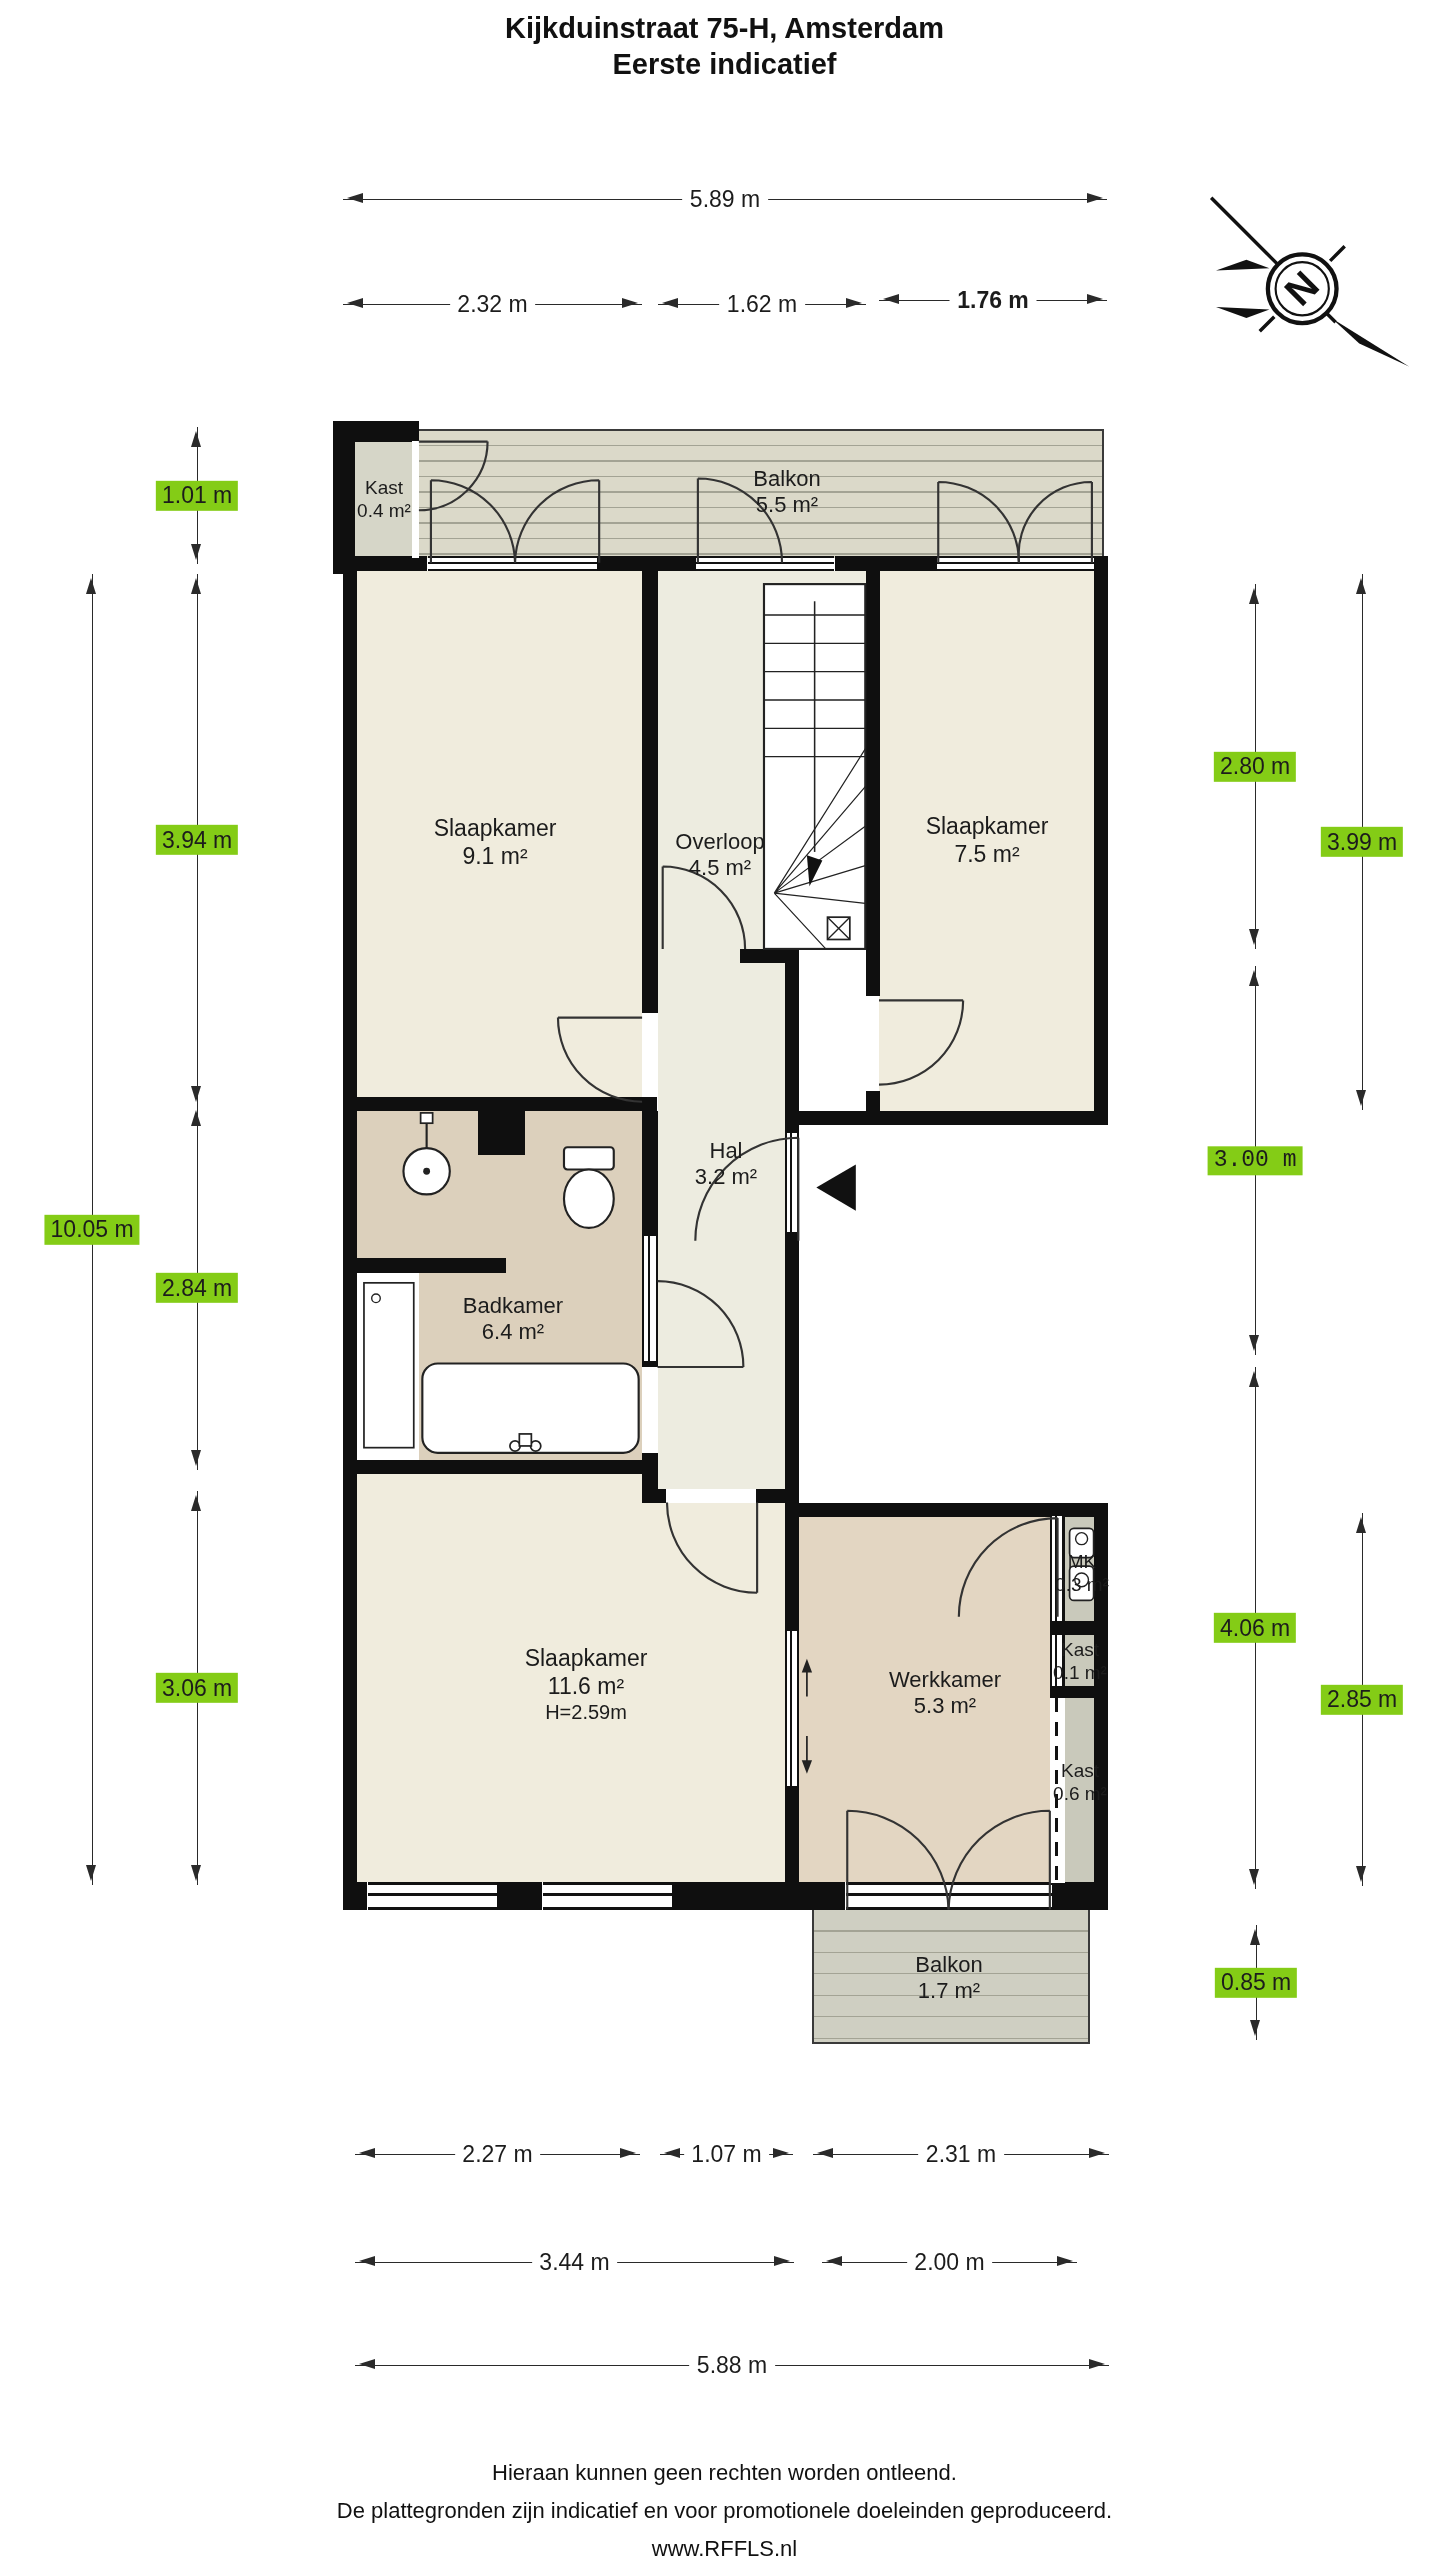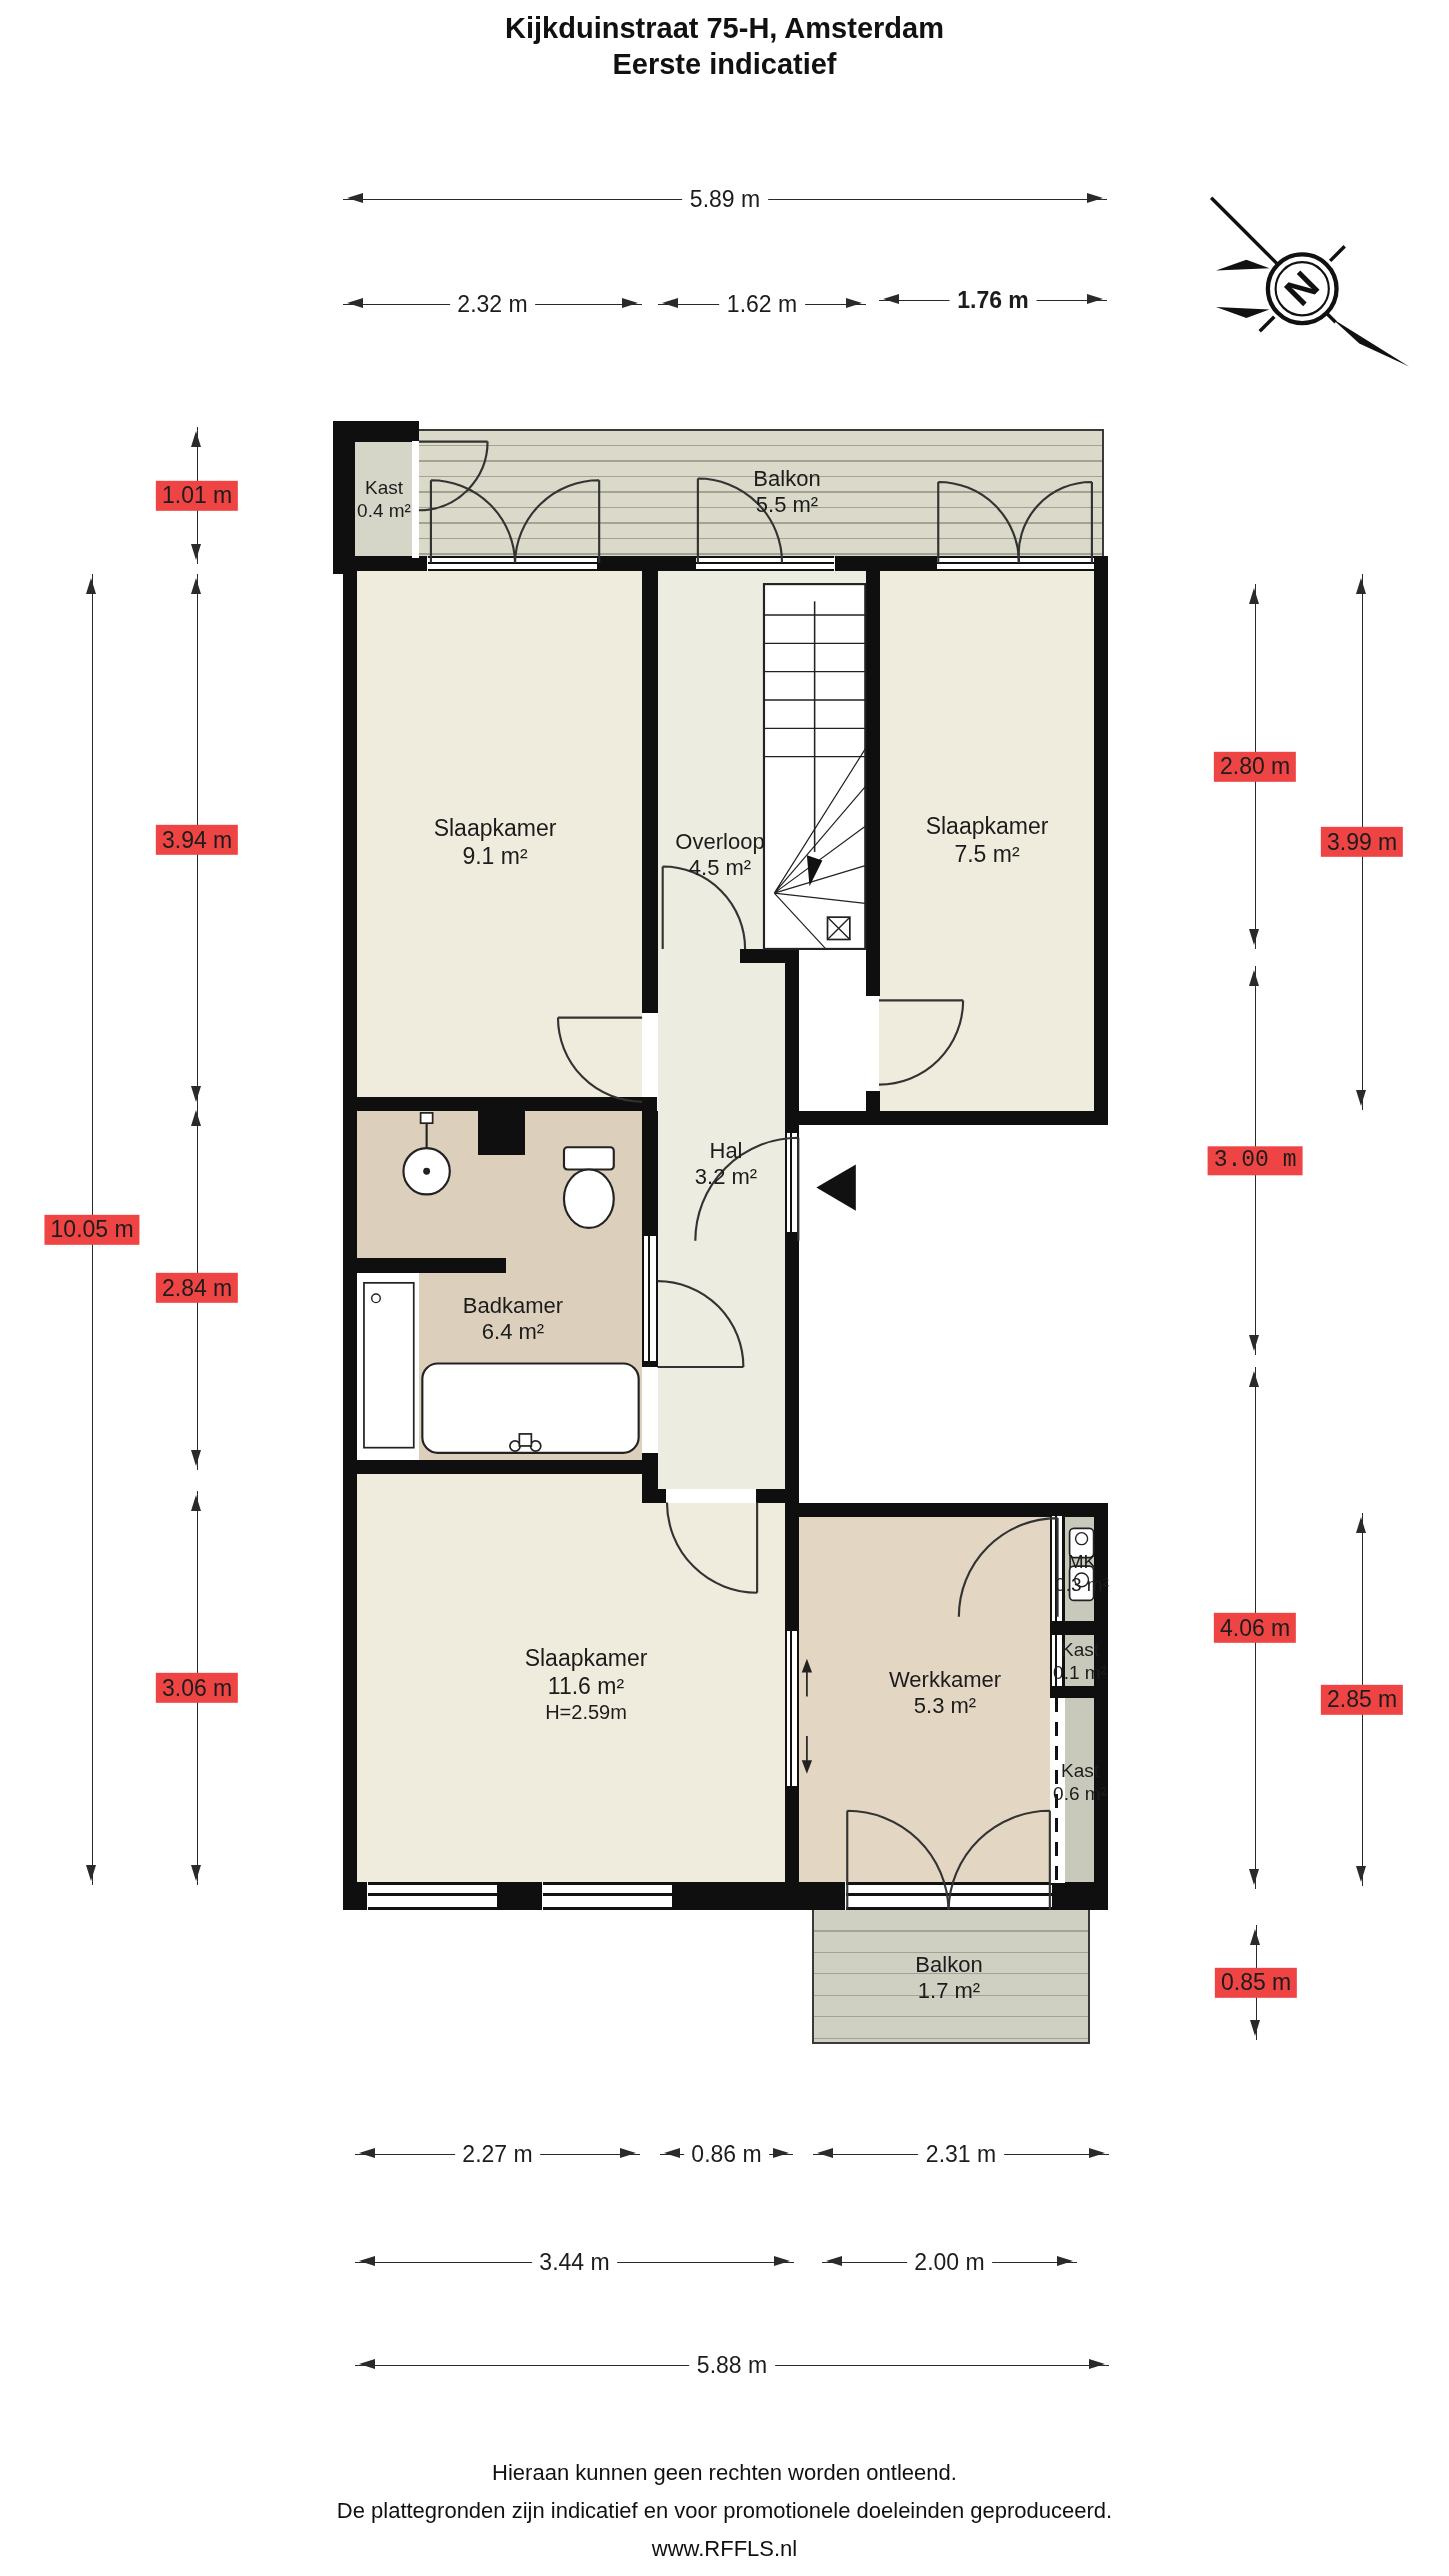--- a/index.html
+++ b/index.html
@@ -33,21 +33,21 @@
   .lbl.md span{font-size:22px;}
   .lbl.sm span{font-size:19px;}
   .lbl .hh{font-size:20px;}
   .dh{position:absolute;height:0;border-top:1.7px solid var(--line,#2a2a2a);}
   .dh::before{content:"";position:absolute;left:-0.9px;top:-6.9px;border:5.2px solid transparent;border-right:16.3px solid var(--line,#2a2a2a);}
   .dh::after{content:"";position:absolute;right:-0.9px;top:-6.9px;border:5.2px solid transparent;border-left:16.3px solid var(--line,#2a2a2a);}
   .dh>span{position:absolute;left:50%;top:-0.9px;transform:translate(-50%,-50%);background:#fff;padding:0 7.7px;font-size:23px;white-space:nowrap;}
   .dv{position:absolute;width:0;border-left:1.7px solid var(--line,#2a2a2a);}
   .dv::before{content:"";position:absolute;top:-0.9px;left:-6.9px;border:5.2px solid transparent;border-bottom:16.3px solid var(--line,#2a2a2a);}
   .dv::after{content:"";position:absolute;bottom:-0.9px;left:-6.9px;border:5.2px solid transparent;border-top:16.3px solid var(--line,#2a2a2a);}
-  .dv>span{position:absolute;left:-0.9px;top:50%;transform:translate(-50%,-50%);background:#ef4444;padding:1.7px 6px;font-size:23px;white-space:nowrap;}
+  .dv>span{position:absolute;left:-0.9px;top:50%;transform:translate(-50%,-50%);background:#84cc16;padding:1.7px 6px;font-size:23px;white-space:nowrap;}
   svg.overlay{position:absolute;left:0;top:0;pointer-events:none;}
 </style>
 </head>
 <body>
 
 <div class="page">
 
   <div class="title">
     <div>Kijkduinstraat 75-H, Amsterdam</div>
     <div>Eerste indicatief</div>
@@ -293,21 +293,21 @@
       <span>2.85 m</span>
     </div>
   <div class="dv" style="left:1256px;top:1925px;height:115px;">
       <span>0.85 m</span>
     </div>
 
   <div class="dh" style="left:355px;top:2154px;width:285px;">
       <span>2.27 m</span>
     </div>
   <div class="dh" style="left:660px;top:2154px;width:133px;">
-      <span>0.86 m</span>
+      <span>1.07 m</span>
     </div>
   <div class="dh" style="left:813px;top:2154px;width:296px;">
       <span>2.31 m</span>
     </div>
   <div class="dh" style="left:355px;top:2262px;width:439px;">
       <span>3.44 m</span>
     </div>
   <div class="dh" style="left:822px;top:2262px;width:255px;">
       <span>2.00 m</span>
     </div>

